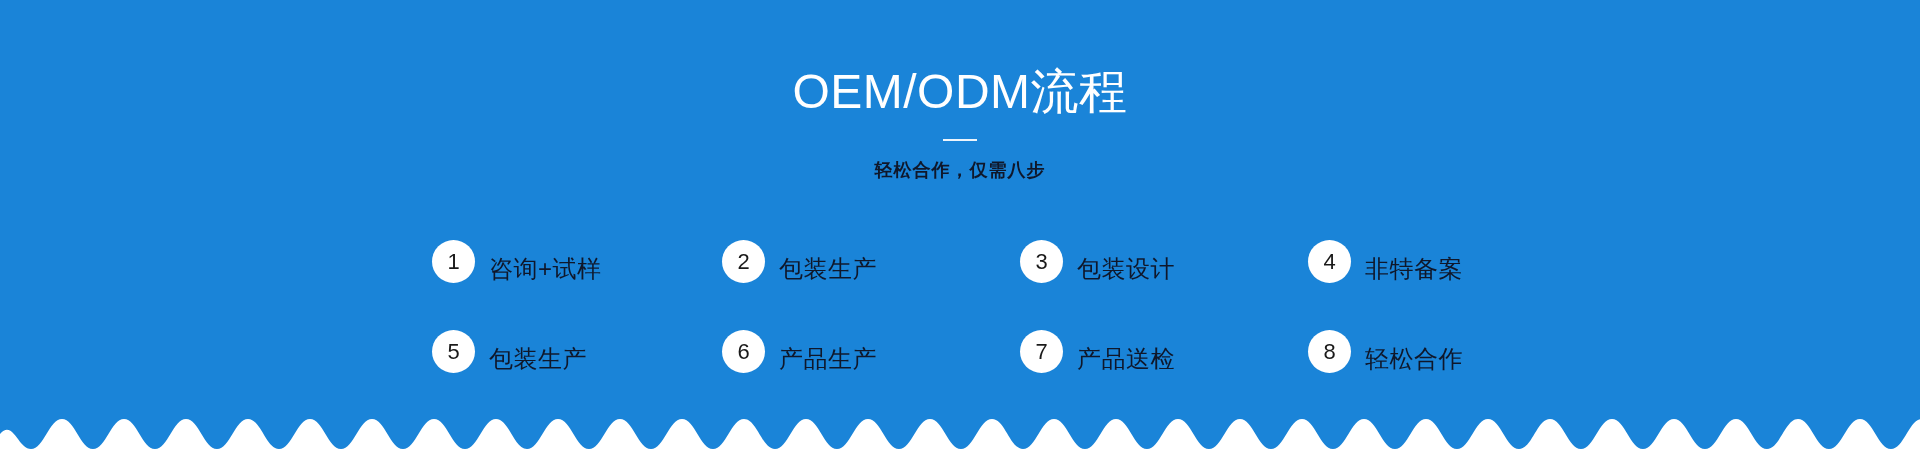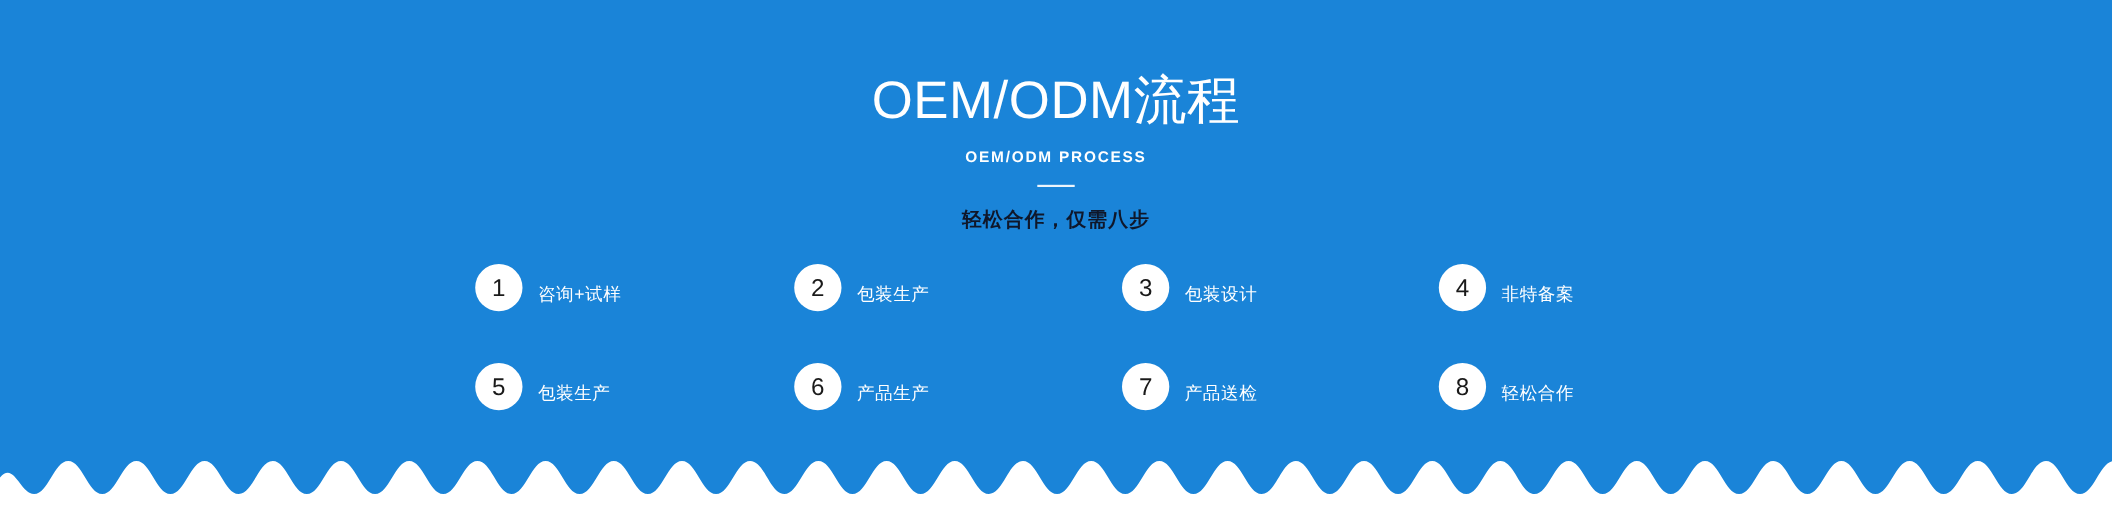--- a/index.html
+++ b/index.html
@@ -122,22 +122,22 @@
     color: #1a1a1a;
     display: flex;
     align-items: center;
     justify-content: center;
     font-size: 22px;
     line-height: 1;
     font-weight: 400;
   }
 
   .step-label {
-    color: #ffffff;
-    font-size: 16px;
+    color: #0f172a;
+    font-size: 24px;
     line-height: 28px;
     font-weight: 400;
     letter-spacing: 0.5px;
     margin-left: 14px;
     white-space: nowrap;
     margin-top: 15px;
   }
 
   
   .wave {
@@ -155,21 +155,20 @@
   }
 </style>
 </head>
 <body>
 
 <div class="banner">
 
   <div class="header">
     <h1 class="main-title">OEM/ODM流程</h1>
 
-    <div class="sub-title">OEM/ODM PROCESS</div>
 
     <div class="divider-wrap">
       <span class="divider"></span>
     </div>
 
     <div class="tagline">轻松合作，仅需八步</div>
   </div>
 
   <div class="steps">
 

